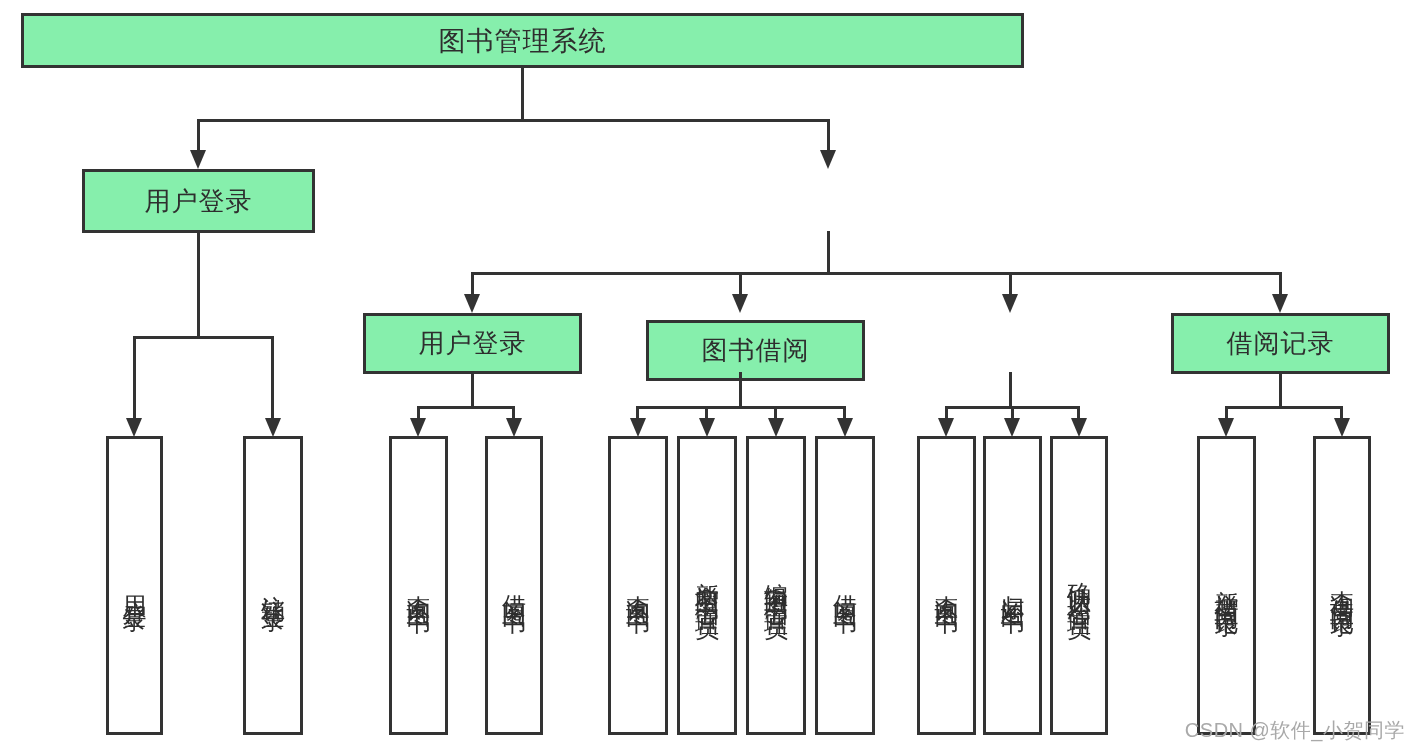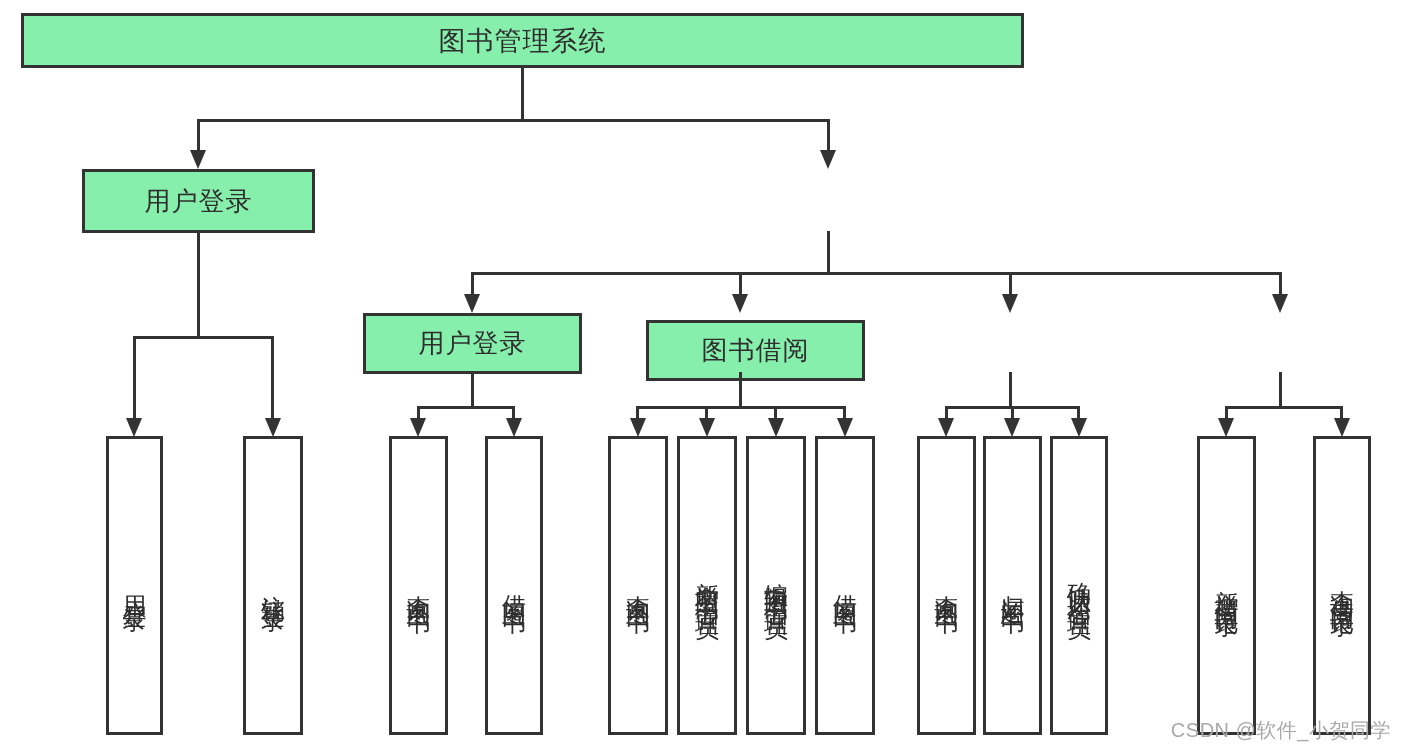--- a/index.html
+++ b/index.html
@@ -19,35 +19,36 @@
     writing-mode:vertical-rl;text-orientation:mixed;
     font-size:24px;letter-spacing:5px;line-height:1;
   }
   .line{position:absolute;background:#333333;}
   .arr{
     position:absolute;width:0;height:0;
     border-left:8px solid transparent;border-right:8px solid transparent;
     border-top:19px solid #333333;
   }
   .watermark{
-    position:absolute;right:14px;bottom:3px;font-size:20px;color:#a9a9a9;
+    position:absolute;right:0;bottom:3px;font-size:20px;color:#a9a9a9;
     letter-spacing:0.5px;white-space:nowrap;
   }
 </style>
 </head>
 <body>
 
 <div class="stage">
 
   <div class="hbox root" style="left:21px;top:13px;width:1003px;height:55px;">图书管理系统</div>
 
   <div class="hbox" style="left:82px;top:169px;width:233px;height:64px;">用户登录</div>
 
   <div class="hbox" style="left:363px;top:313px;width:219px;height:61px;">用户登录</div>
   <div class="hbox" style="left:631px;top:320px;width:219px;height:61px;margin-left:15px;">图书借阅</div>
+  <div class="hbox" style="left:1171px;top:313px;width:219px;height:61px;">借阅记录</div>
 
   <div class="vbox" style="left:106px;top:436px;width:57px;height:299px;">用户登录</div>
   <div class="vbox" style="left:243px;top:436px;width:60px;height:299px;">注销登录</div>
 
   <div class="vbox" style="left:389px;top:436px;width:59px;height:299px;">查询图书</div>
   <div class="vbox" style="left:485px;top:436px;width:58px;height:299px;">借阅图书</div>
 
   <div class="vbox" style="left:608px;top:436px;width:60px;height:299px;">查询图书</div>
   <div class="vbox" style="left:677px;top:436px;width:60px;height:299px;">新增图书（管理员）</div>
   <div class="vbox" style="left:746px;top:436px;width:60px;height:299px;">编辑图书（管理员）</div>

